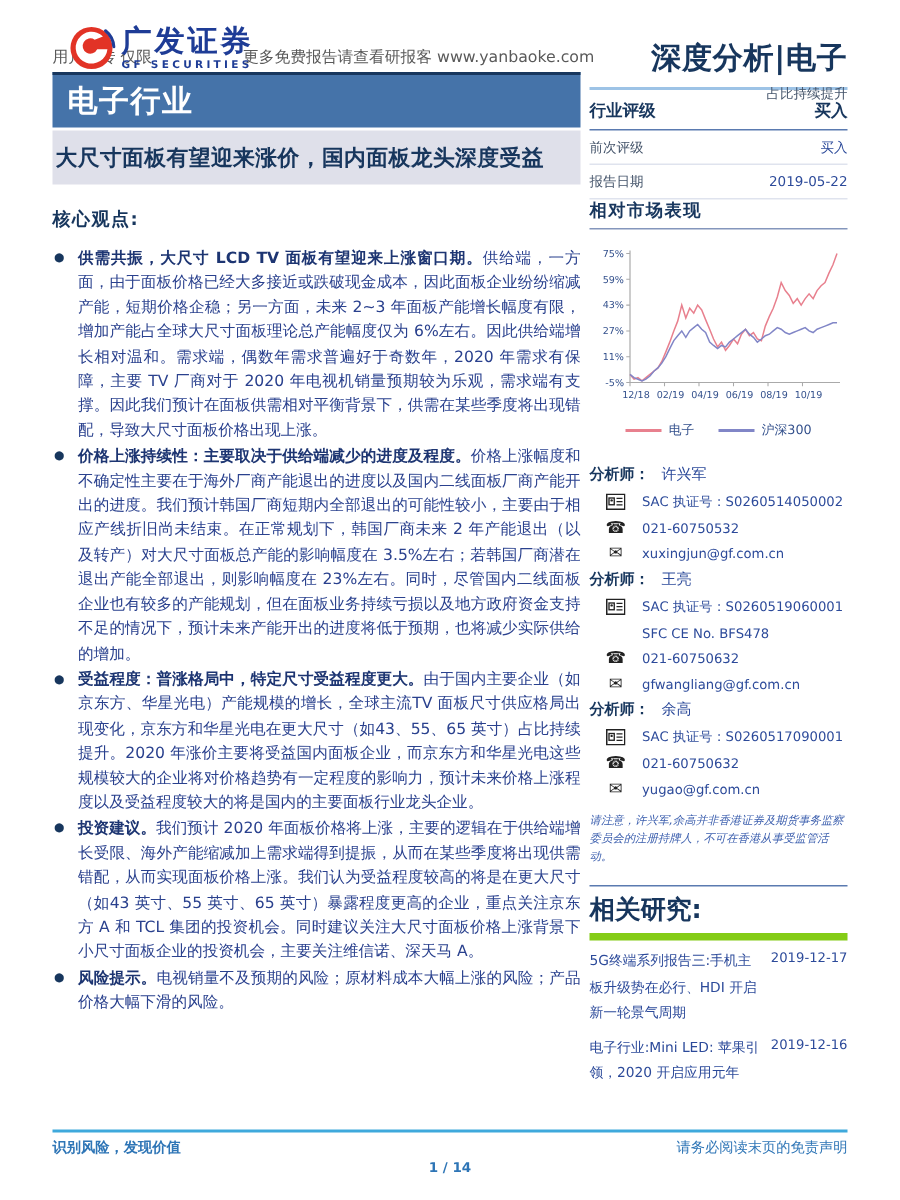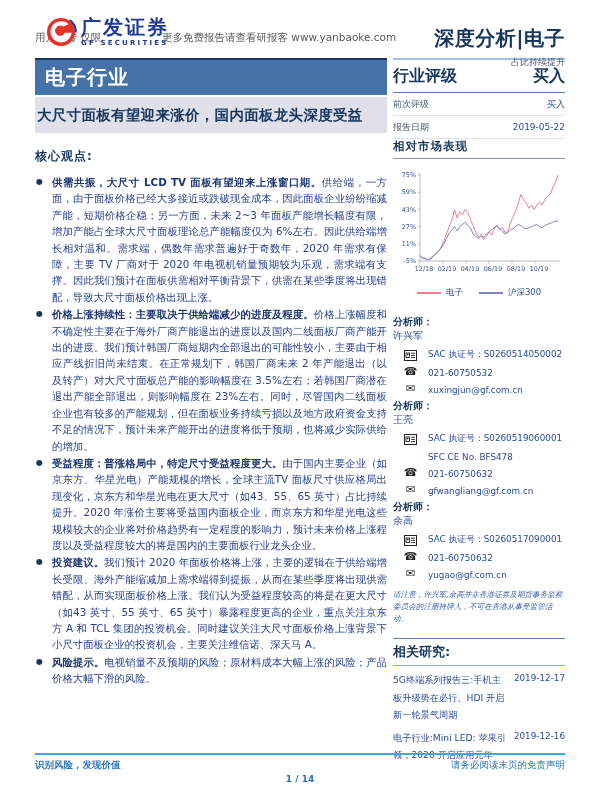--- a/index.html
+++ b/index.html
@@ -17,21 +17,21 @@
   .logo { position:absolute; left:44px; top:15px; display:flex; align-items:flex-start; z-index:2; }
   .logo-icon { width:34px; height:34px; margin-right:3px; }
   .logo-text { display:flex; flex-direction:column; }
   .logo-cn { font-size:20px; font-weight:bold; color:#1e3c96; letter-spacing:2px; line-height:24px; }
   .logo-en { font-size:7px; font-weight:bold; color:#1e3c96; letter-spacing:2.2px; }
   .hdr-right { position:absolute; right:35px; top:25px; text-align:right; z-index:2; }
   .hdr-cat { font-size:20px; font-weight:bold; color:#17365d; letter-spacing:0.5px; }
   .hdr-sub { font-size:9px; color:#44546a; margin-top:4px; }
 
   
-  .left-col { position:absolute; left:35px; top:58px; width:352px; }
+  .left-col { position:absolute; left:35px; top:48px; width:352px; }
   .band-title {
     background:#4573a9; border-top:2px solid #17365d;
     height:37px; line-height:35px; padding-left:10px;
     color:#ffffff; font-size:20px; font-weight:bold; letter-spacing:1px;
   }
   .band-sub {
     margin-top:2px; background:#dfe0ea; height:36px;
     display:flex; align-items:center; padding-left:2px;
     color:#17365d; font-size:14.5px; font-weight:bold; letter-spacing:0.3px;
   }
@@ -44,42 +44,42 @@
   ul.core-list li::before {
     content:"\25CF"; position:absolute; left:1px; top:0;
     font-size:8px; color:#17365d;
   }
   .lead { font-weight:bold; color:#1d3572; }
 
   
   .right-col { position:absolute; left:393px; top:58px; width:172px; }
   .rating { border-top:2px solid #9dc3e6; }
   .r-row { display:flex; justify-content:space-between; align-items:baseline; }
-  .r-head { padding:6px 0 5px; border-bottom:1px solid #5a7ab0; font-size:16px; font-weight:bold; color:#17365d;gap:36px; }
+  .r-head { padding:6px 0 5px; border-bottom:1px solid #5a7ab0; font-size:11px; font-weight:bold; color:#17365d;gap:36px; }
   .r-sub  { padding:5px 0 4px; border-bottom:1px solid #dfe3ee; font-size:9px; color:#44546a; }
   .r-sub .r-val { color:#2c4a9a; }
   .chart-sec { }
   .chart-title { font-size:11.5px; font-weight:bold; color:#17365d; padding-bottom:4px; border-bottom:1px solid #8496bc; letter-spacing:1px; }
   .chart-wrap { margin-top:10px; }
   .legend { display:flex; justify-content:center; gap:16px; margin-top:2px; font-size:8.5px; color:#33508c; }
   .legend .sw { display:inline-block; width:24px; height:2px; margin-right:5px; vertical-align:middle; }
 
   .analysts { margin-top:16px; }
-  .an-role { display:flex; font-size:10px; margin:4px 0 3px;flex-direction:column; }
+  .an-role { display:flex; font-size:10px; margin:4px 0 3px; }
   .an-role .lab { font-weight:bold; color:#17365d; width:48px; }
   .an-role .nm { color:#2c4a9a; }
   .an-row { display:flex; align-items:flex-end; margin:2px 0 2px 9px; min-height:15px; }
   .an-ic { width:17px; text-align:center; font-size:11px; color:#222; flex:none; }
   .an-ic svg { vertical-align:middle; }
   .an-tx { margin-left:9px; font-size:8.8px; color:#2c4a9a; }
 
   .hk-note { margin-top:9px; font-size:7.6px; font-style:italic; color:#3c5fae; line-height:1.6; }
 
   .related { margin-top:13px; }
-  .rel-head { border-top:1px solid #5a7ab0; border-bottom:1px solid #84cc16; padding:4px 0; font-size:13px; font-weight:bold; color:#17365d; }
+  .rel-head { border-top:1px solid #5a7ab0; border-bottom:5px solid #84cc16; padding:4px 0; font-size:17px; font-weight:bold; color:#17365d; }
   .rel-item { display:flex; margin-top:5px; }
   .rel-title { width:117px; font-size:9.2px; line-height:17.5px; color:#2c4a9a; }
   .rel-date { margin-left:auto; font-size:8.8px; color:#2c4a9a; padding-top:2px; }
 
   
   .foot-line { position:absolute; left:35px; width:530px; top:753px; height:2px; background:#3fa9dc; }
   .foot-left { position:absolute; left:35px; top:759px; font-size:9.5px; font-weight:bold; color:#2e75b6; }
   .foot-right { position:absolute; right:35px; top:759px; font-size:9.5px; color:#2e75b6; }
   .foot-page { position:absolute; left:0; width:100%; top:774px; text-align:center; font-size:9px; font-weight:bold; color:#2e75b6; }
 

